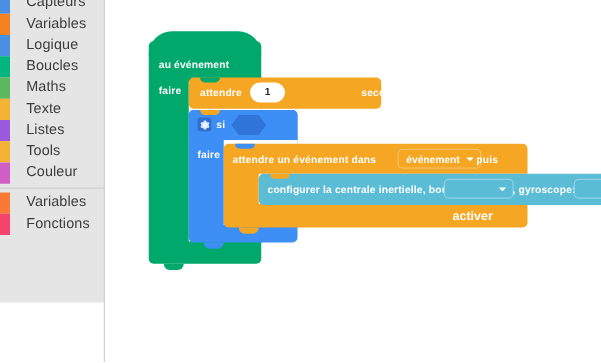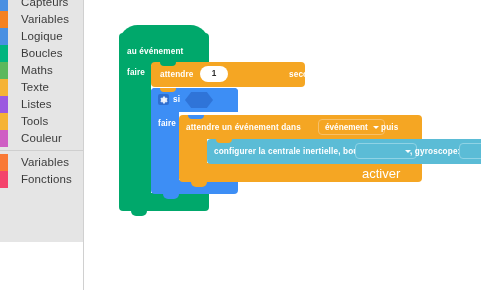--- a/index.html
+++ b/index.html
@@ -303,22 +303,22 @@
     height: 16px;
     padding: 0 5px 0 6px;
     background: #5bbcd6;
     border: 1px solid #8fd3e5;
     border-radius: 4px;
     display: flex; align-items: center; gap: 5px;
     overflow: hidden;
   }
   .imu-dd-text {
     color: #ffffff;
-    font-size: 13px;
-    font-weight: normal;
+    font-size: 10px;
+    font-weight: bold;
     white-space: nowrap;
     margin-top: 44px;
   }
 </style>
 </head>
 <body>
 
 <div id="root">
 
   <div id="toolbox">

